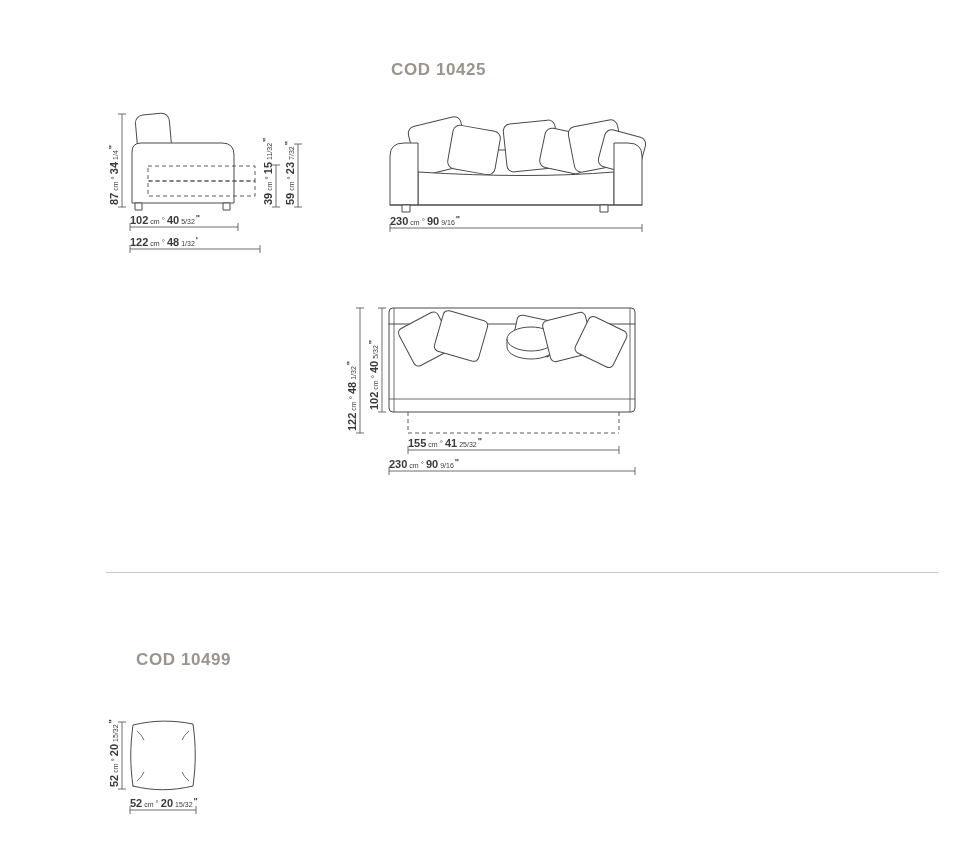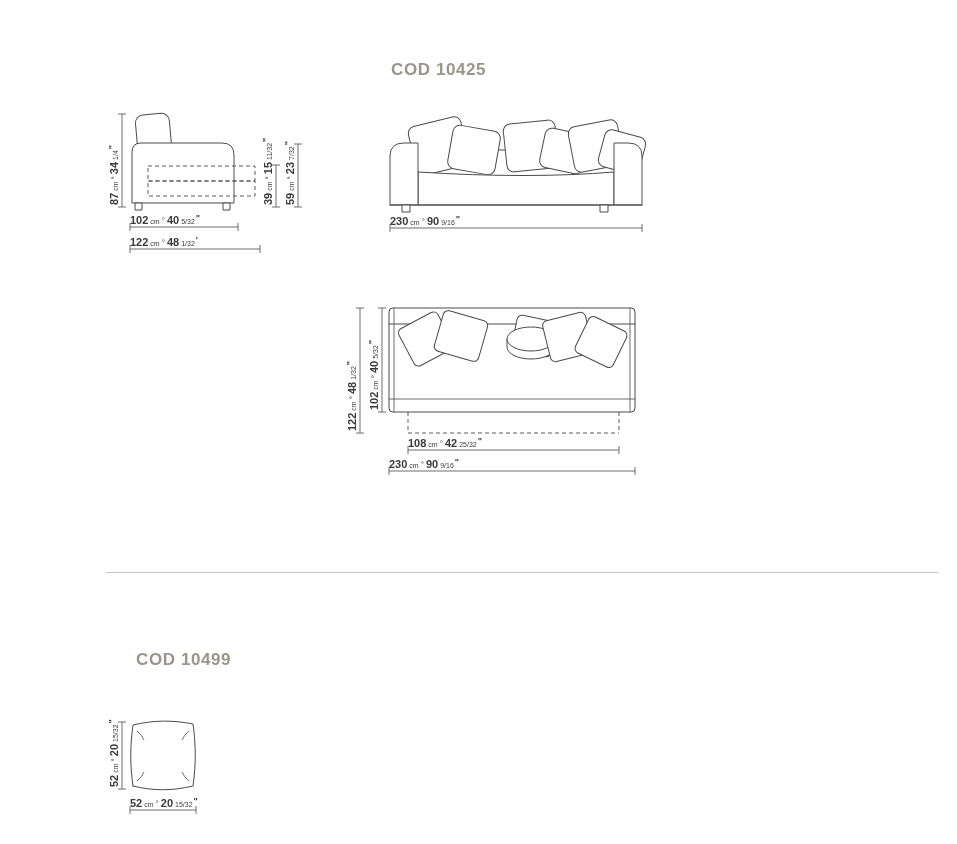--- a/index.html
+++ b/index.html
@@ -225,24 +225,24 @@
   <div class="dim v" style="left:336px;top:398px">
     <span class="n">102</span>
     <span class="s">cm</span>
     <span class="sep">°</span>
     <span class="n">40</span>
     <span class="fr">5/32</span>
     <span class="mk">"</span>
   </div>
 
   <div class="dim" style="left:364px;top:437px">
-    <span class="n">108</span>
-    <span class="s">cm</span>
-    <span class="sep">°</span>
-    <span class="n">42</span>
+    <span class="n">155</span>
+    <span class="s">cm</span>
+    <span class="sep">°</span>
+    <span class="n">41</span>
     <span class="fr">25/32</span>
     <span class="mk">"</span>
   </div>
 
   <div class="dim" style="left:345px;top:458px">
     <span class="n">230</span>
     <span class="s">cm</span>
     <span class="sep">°</span>
     <span class="n">90</span>
     <span class="fr">9/16</span>

